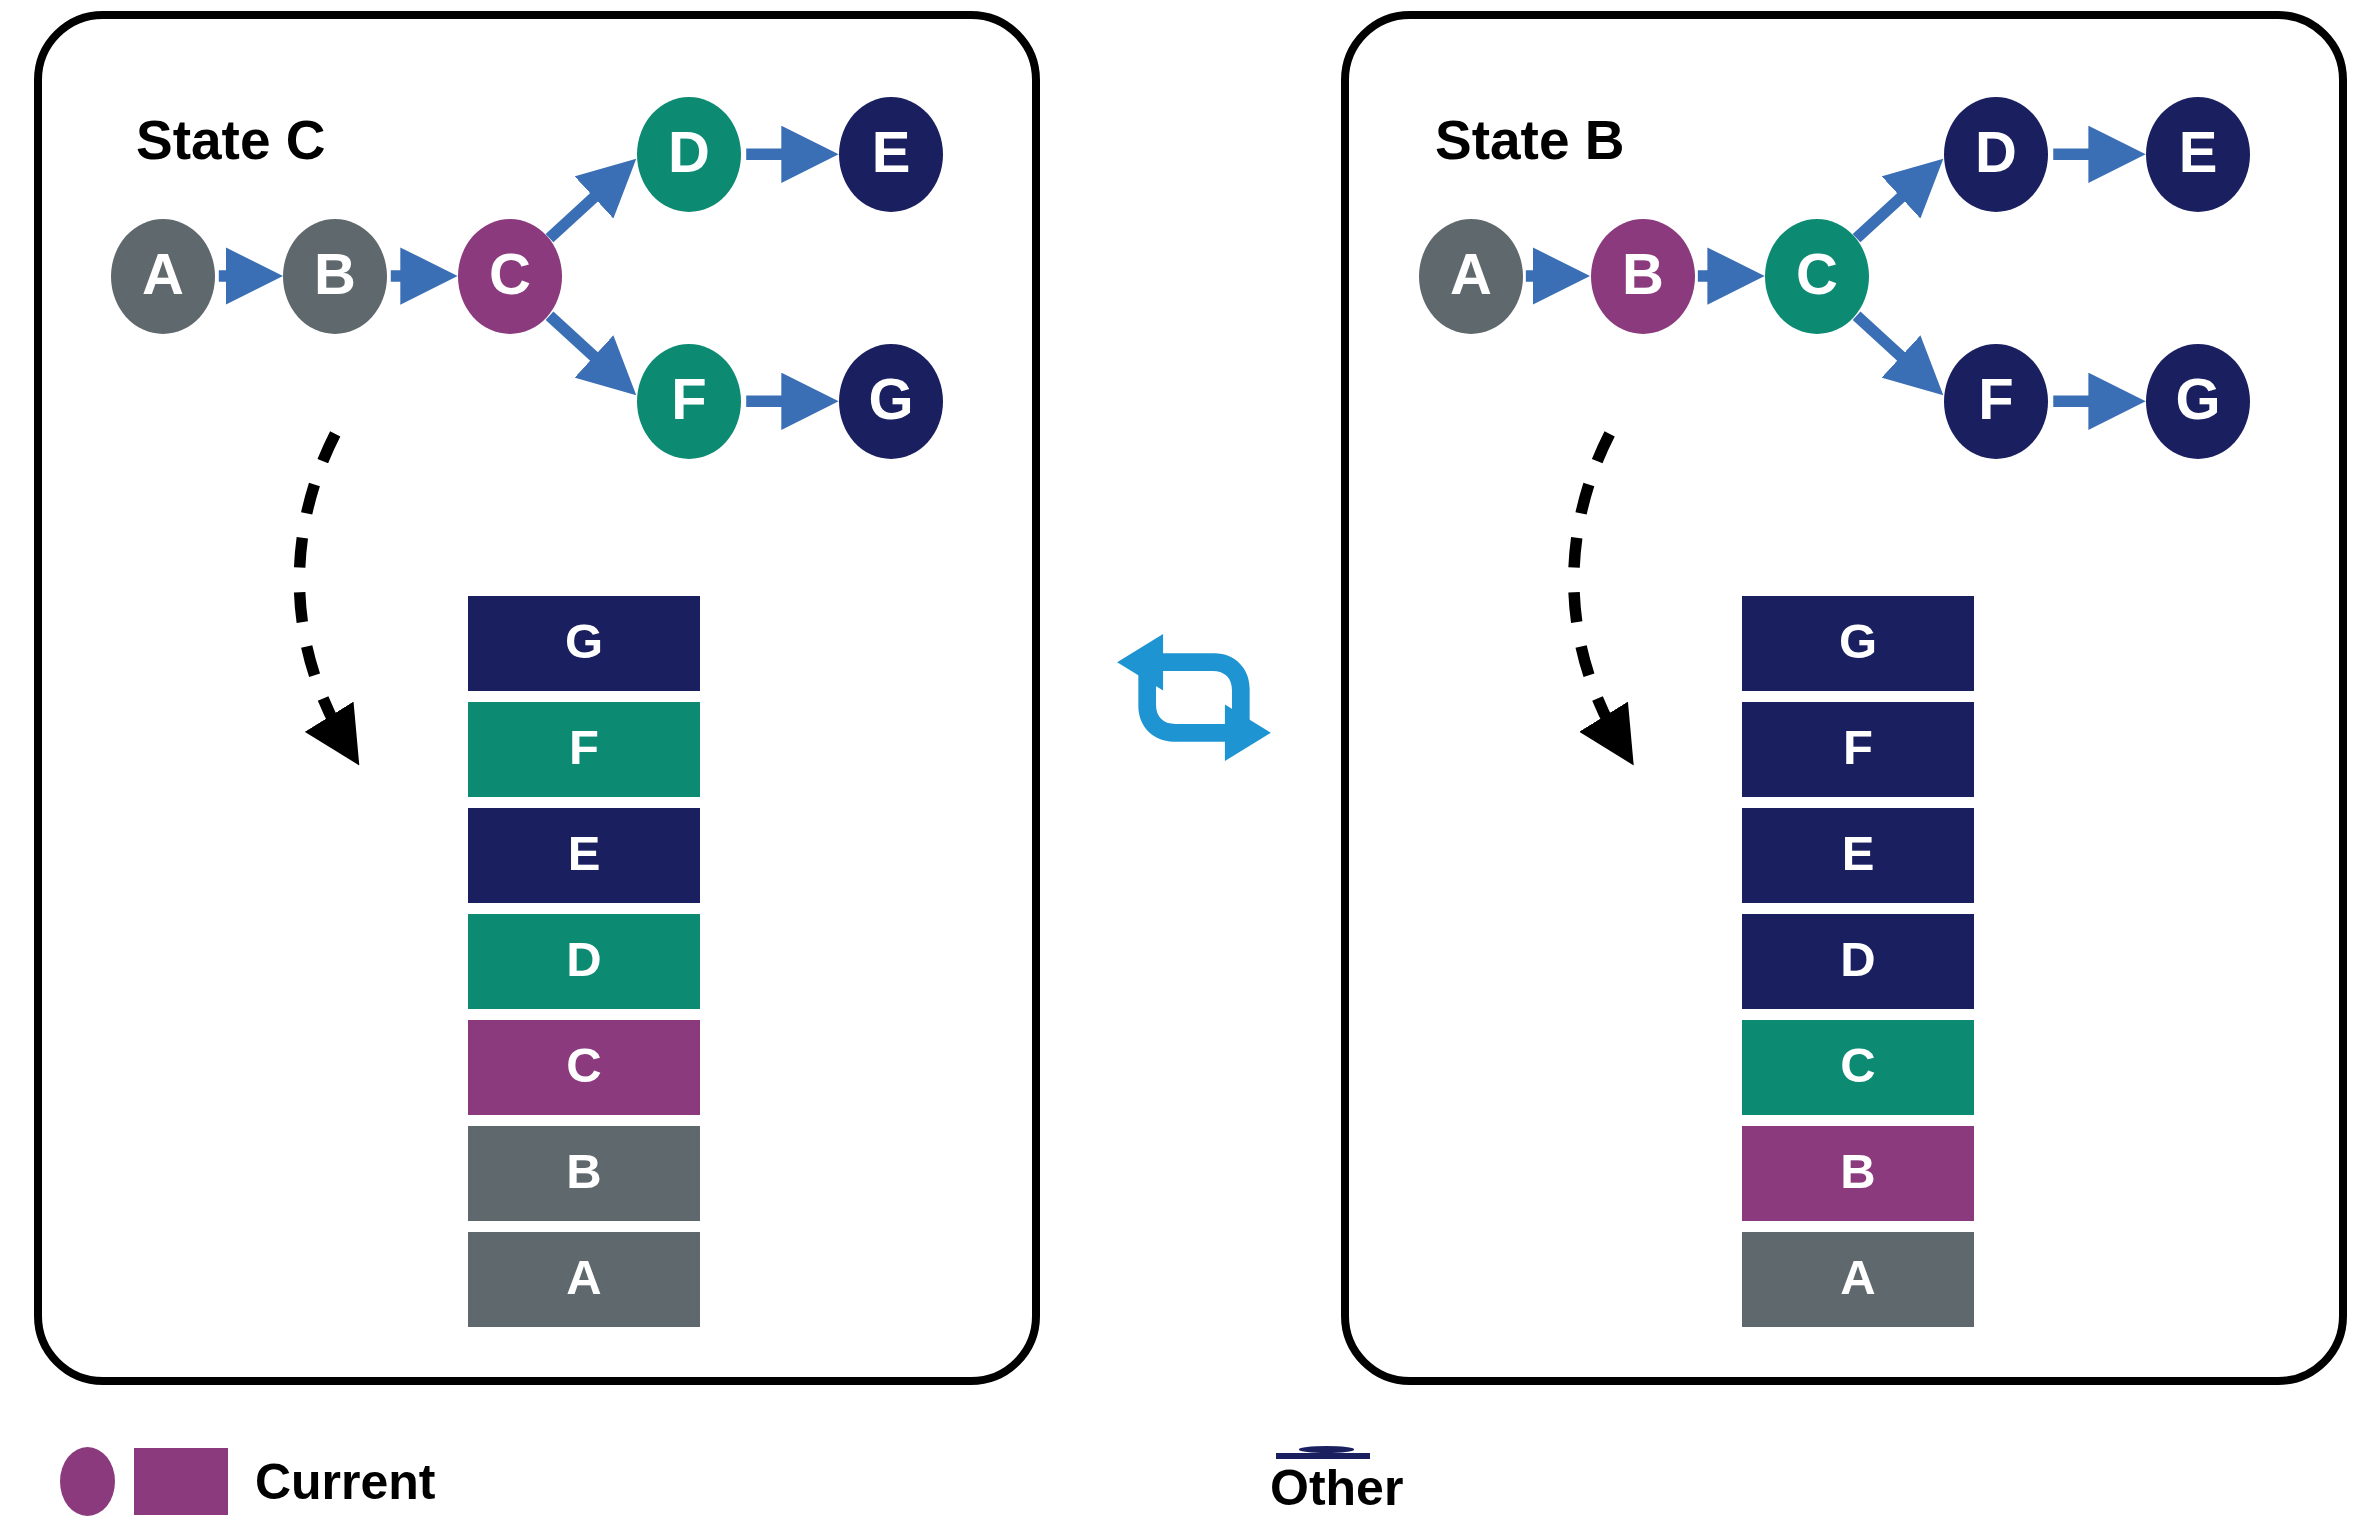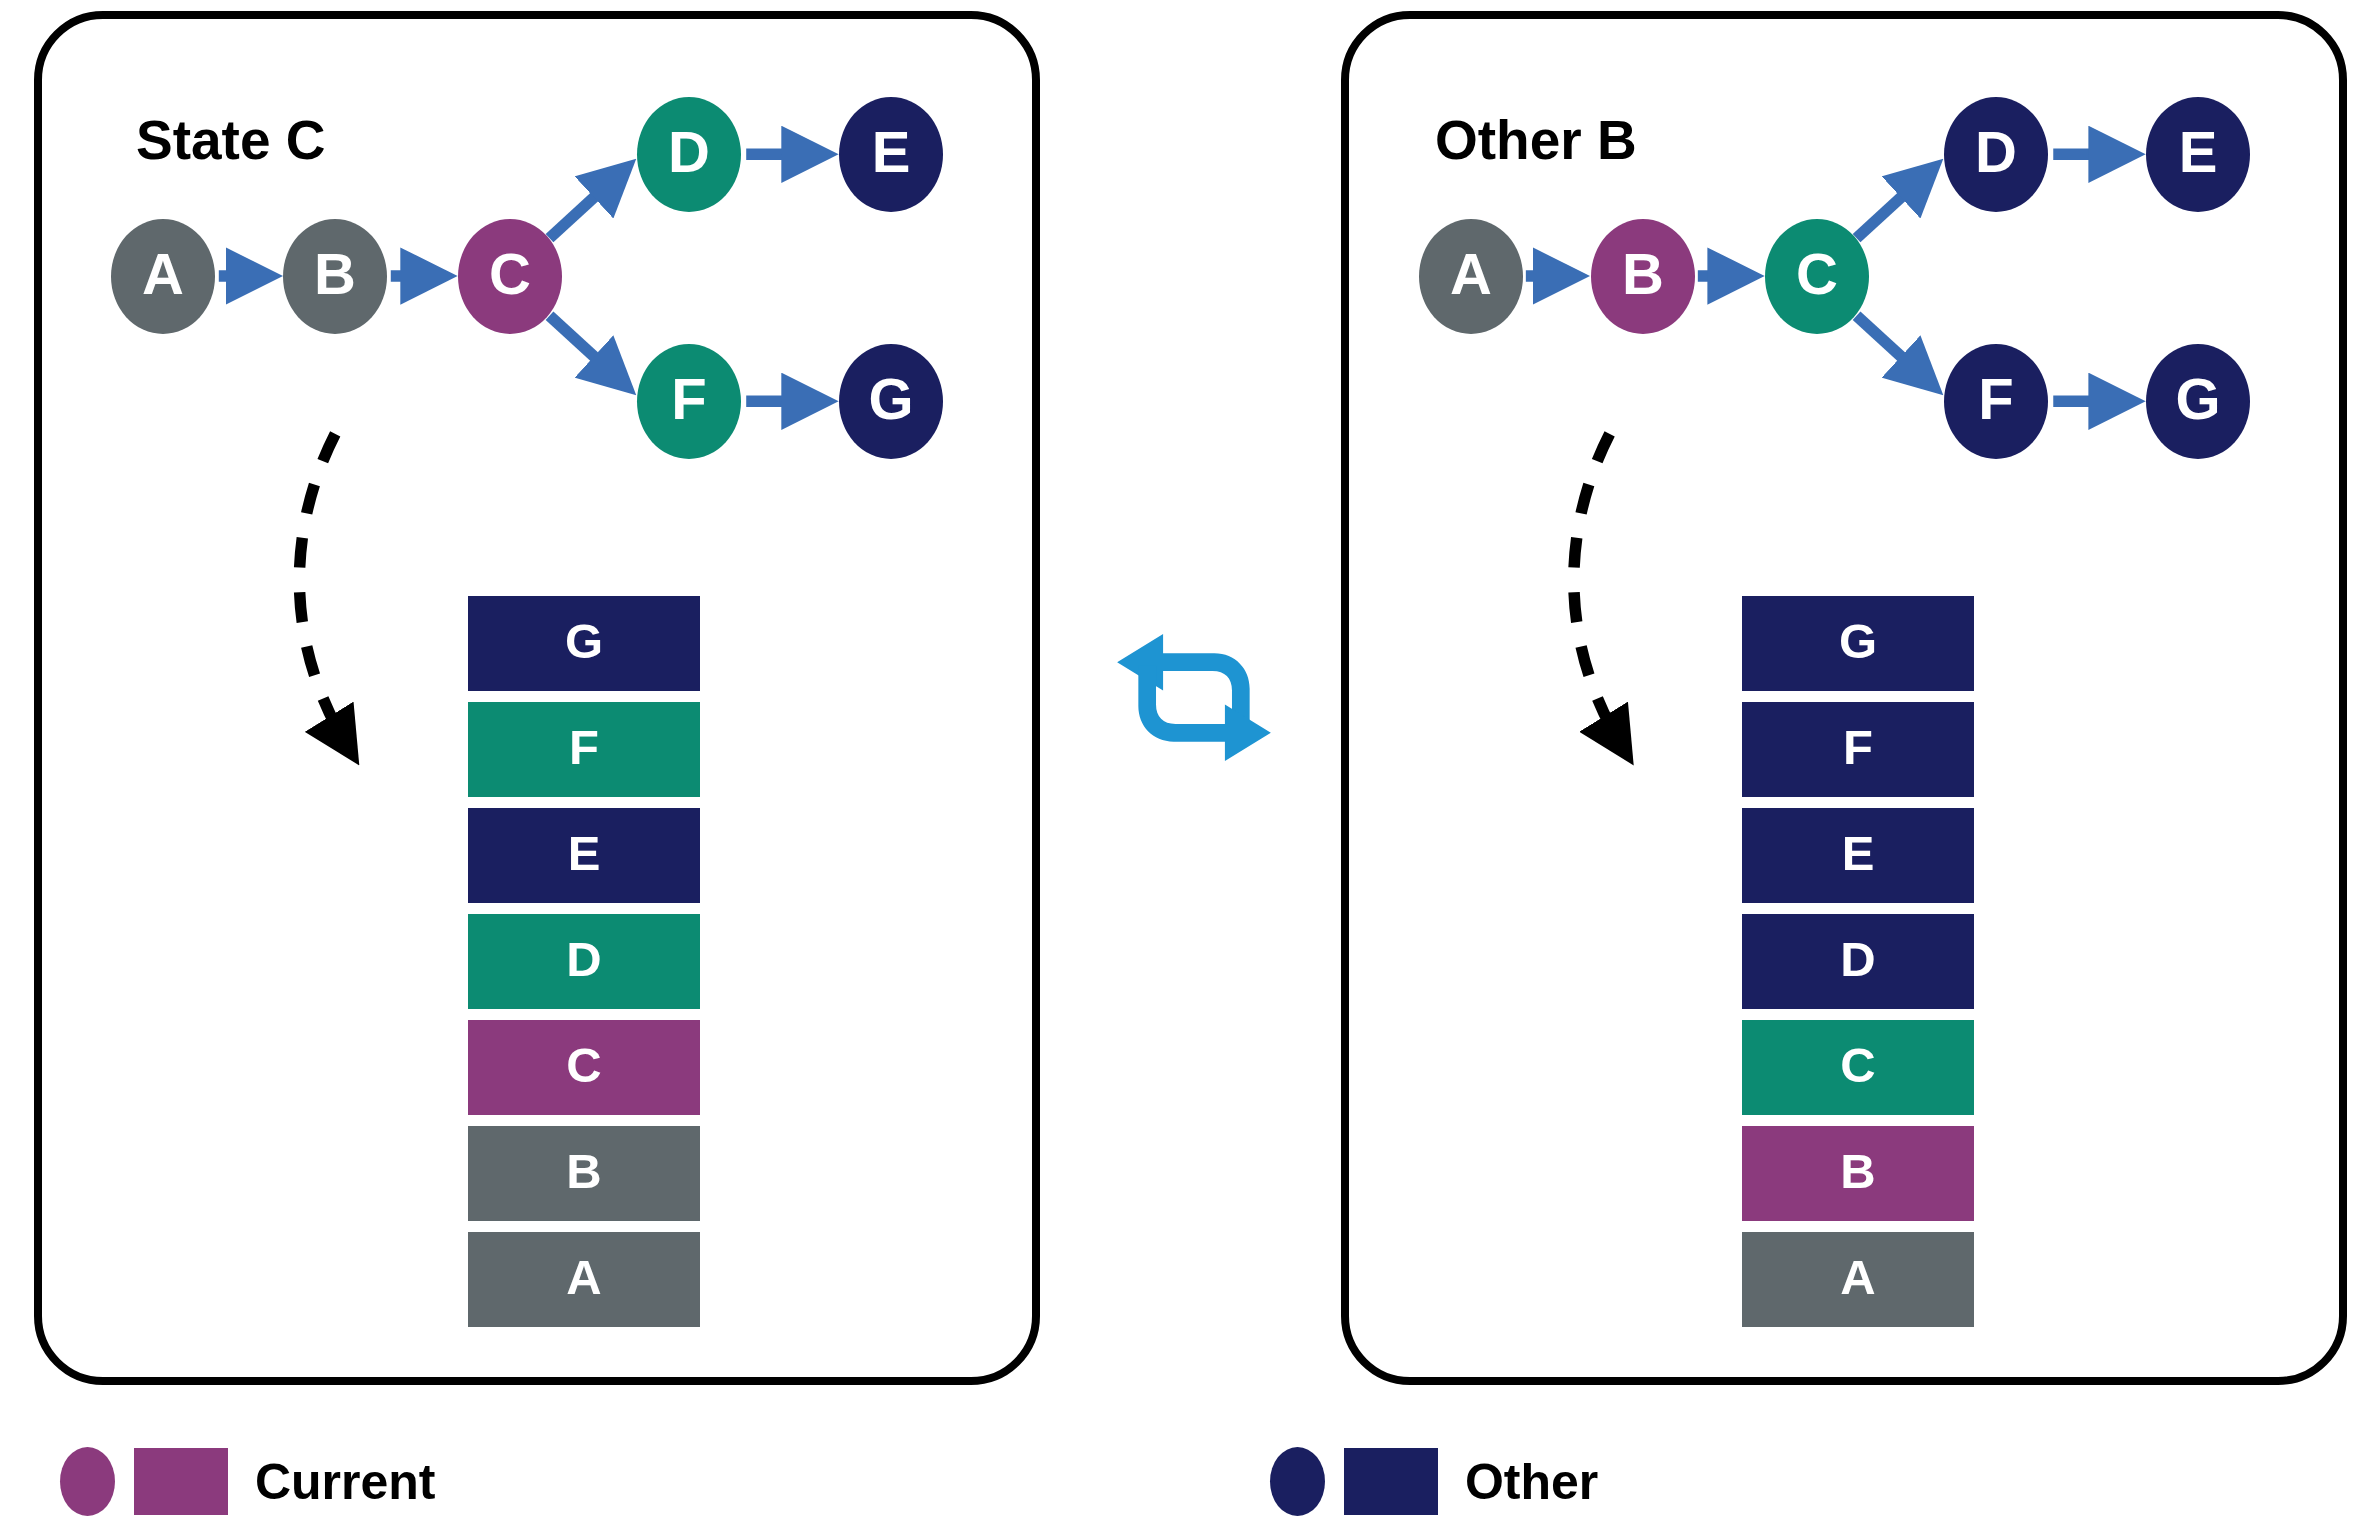--- a/index.html
+++ b/index.html
@@ -75,21 +75,21 @@
   </div>
   <div class="bar" style="left:468px;top:1126px;width:232px;height:95px;background:#5F686C;">
     <span>B</span>
   </div>
   <div class="bar" style="left:468px;top:1232px;width:232px;height:95px;background:#5F686C;">
     <span>A</span>
   </div>
 
   <div class="panel" style="left:1341px;top:10.6px;width:1006px;height:1374px;">
   </div>
-  <div class="panel-title" style="left:1435px;top:108px;">Other B</div>
+  <div class="panel-title" style="left:1435px;top:108px;">State B</div>
 
   <div class="node" style="left:1419px;top:219px;width:104px;height:115px;background:#5F686C;">
     <span>A</span>
   </div>
   <div class="node" style="left:1591px;top:219px;width:104px;height:115px;background:#8B3A7D;">
     <span>B</span>
   </div>
   <div class="node" style="left:1765px;top:219px;width:104px;height:115px;background:#0C8B72;">
     <span>C</span>
   </div>
@@ -199,21 +199,21 @@
   <div class="legend">
 
     <div class="legend-item" style="left:60px;top:19.4px;text-align:right;">
       <div class="leg-circ" style="background:#8B3A7D;"></div>
       <div class="leg-rect" style="background:#8B3A7D;"></div>
       <div class="leg-label">Current</div>
     </div>
 
 
 
-    <div class="legend-item" style="left:1270px;top:19.4px;">
+    <div class="legend-item" style="left:1270px;top:19.4px;flex-direction:column;">
       <div class="leg-circ" style="background:#1A1F60;"></div>
       <div class="leg-rect" style="background:#1A1F60;"></div>
       <div class="leg-label">Other</div>
     </div>
 
   </div>
 
 </div>
 
 

